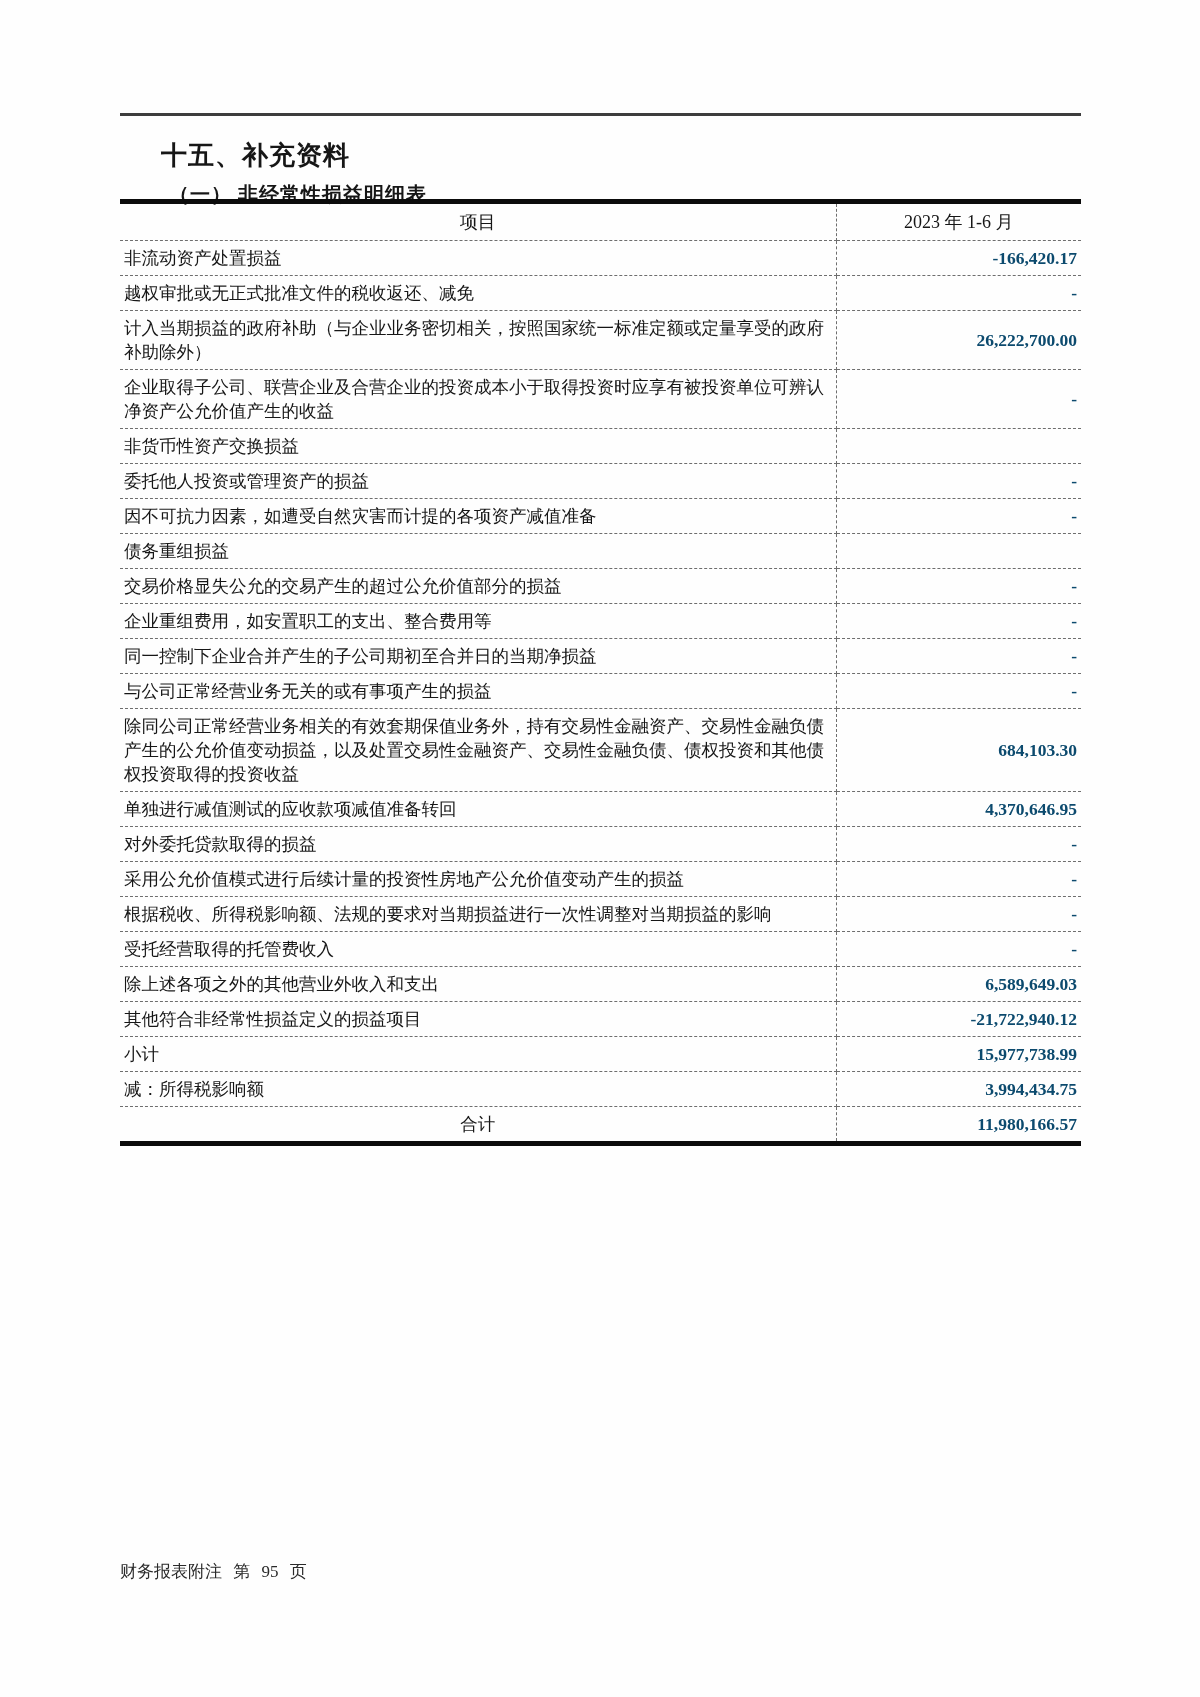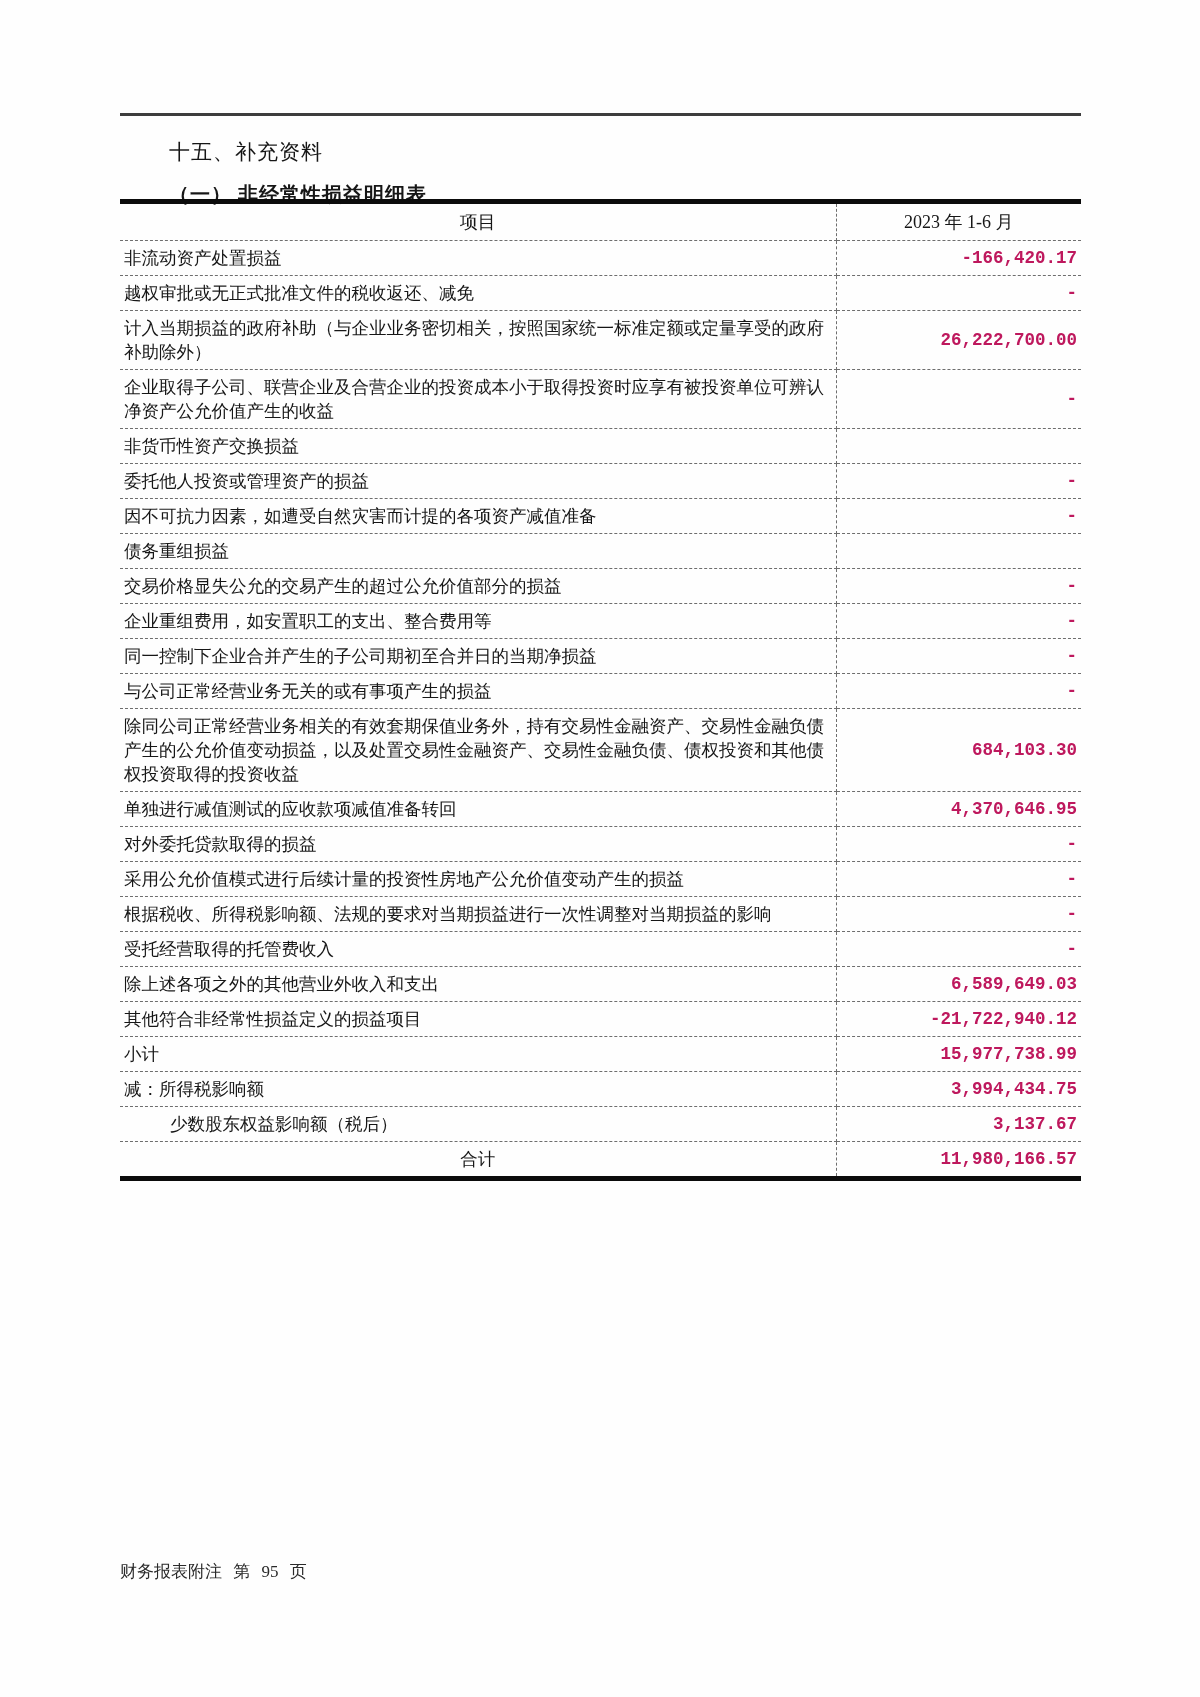--- a/index.html
+++ b/index.html
@@ -14,23 +14,23 @@
     overflow: hidden;
   }
   .rule-top {
     position: absolute;
     left: 120px; top: 113px;
     width: 961px; height: 3px;
     background: #3d3d3d;
   }
   .sec-title {
     position: absolute;
-    left: 169px; top: 138px;
-    font-size: 21px;
-    font-weight: normal;
+    left: 161px; top: 138px;
+    font-size: 26px;
+    font-weight: bold;
     letter-spacing: 1px;
   }
   .subsec-title {
     position: absolute;
     left: 169px; top: 181px;
     font-size: 20px;
     font-weight: bold;
     letter-spacing: 1px;
   }
   table.items {
@@ -64,24 +64,24 @@
     padding-left: 14px;
     padding-right: 18px;
     border-right: 1px dashed #6e6e6e;
     margin-top: 34px;
   }
   td.label.indent { padding-left: 50px; }
   td.label.center { text-align: center; padding-left: 4px; padding-right: 4px; }
   td.value {
     text-align: right;
     padding-right: 15px;
-    font-family: Liberation Mono, monospace;
+    font-family: Liberation Serif, serif;
     font-weight: 600;
     font-size: 17.5px;
-    color: #be185d;
+    color: #0c4a6e;
     margin-top: 20px;
   }
   .page-footer {
     position: absolute;
     left: 120px; top: 1560px;
     width: 900px;
     font-size: 17px;
     color: #2a2a2a;
     word-spacing: 7px;
   }
@@ -190,24 +190,20 @@
         </tr>
         <tr>
           <td class="label">小计</td>
           <td class="value">15,977,738.99</td>
         </tr>
         <tr>
           <td class="label">减：所得税影响额</td>
           <td class="value">3,994,434.75</td>
         </tr>
         <tr>
-          <td class="label indent">少数股东权益影响额（税后）</td>
-          <td class="value">3,137.67</td>
-        </tr>
-        <tr>
           <td class="label center">合计</td>
           <td class="value">11,980,166.57</td>
         </tr>
       </tbody>
   </table>
 
   <div class="page-footer">财务报表附注 第 95 页</div>
 </div>
 
 </body></html>

